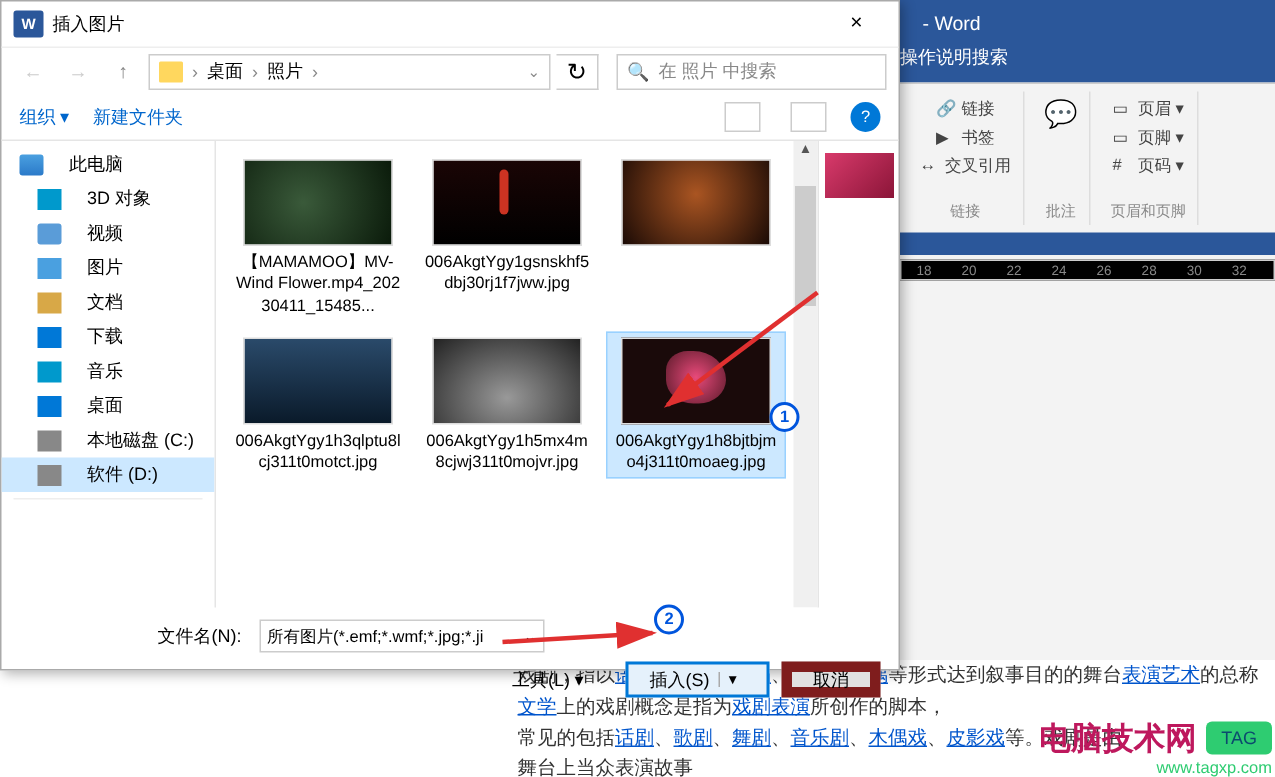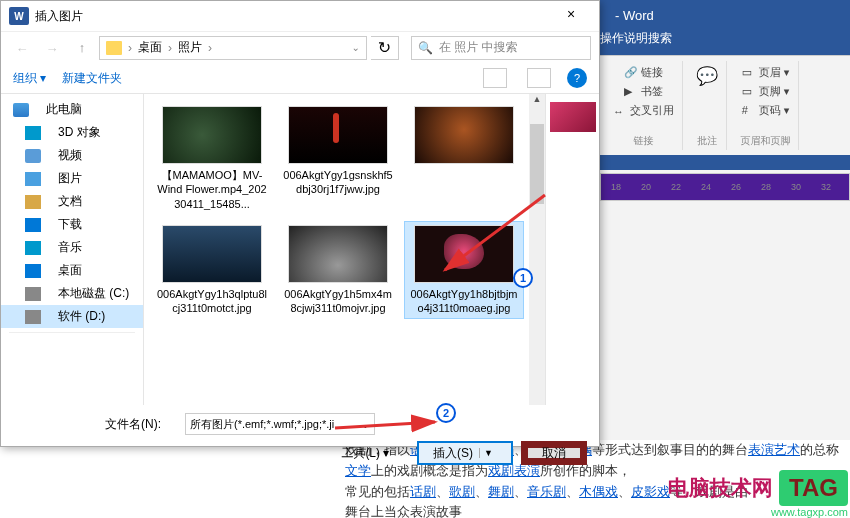--- a/index.html
+++ b/index.html
@@ -8,21 +8,21 @@
     
     .word-bg { position: absolute; top: 0; left: 0; right: 0; height: 170px; background: #2b579a; }
     .word-title { position: absolute; top: 8px; left: 615px; color: #fff; font-size: 13px; }
     .word-search { position: absolute; top: 30px; left: 600px; color: #fff; font-size: 12px; }
     .ribbon-area { position: absolute; top: 55px; left: 600px; right: 0; height: 100px; background: #f3f3f3; border-top: 1px solid #ccc; display: flex; gap: 5px; padding: 5px; }
     .ribbon-group { display: flex; flex-direction: column; align-items: center; font-size: 11px; color: #666; border-right: 1px solid #ddd; padding: 2px 8px; }
     .ribbon-btn { display: flex; align-items: center; gap: 3px; font-size: 11px; color: #444; padding: 2px 0; }
     .ribbon-icon { width: 14px; height: 14px; display: inline-block; }
     .ribbon-label { color: #888; font-size: 10px; margin-top: auto; }
     
-    .ruler { position: absolute; top: 173px; left: 600px; right: 0; height: 28px; background: #4c1d95; border: 1px solid #ccc; font-size: 9px; color: #888; display: flex; align-items: center; }
+    .ruler { position: absolute; top: 173px; left: 600px; right: 0; height: 14px; background: #000000; border: 1px solid #ccc; font-size: 9px; color: #888; display: flex; align-items: center; }
     .ruler span { margin: 0 10px; }
     
     
     .doc-area { position: absolute; top: 440px; left: 0; right: 0; height: 80px; background: #fff; }
     .doc-text { position: absolute; left: 345px; top: 0; font-size: 13px; line-height: 1.6; color: #333; }
     .doc-text a { color: #0055cc; text-decoration: underline; }
     .doc-ruler-left { position: absolute; left: 0; top: 440px; width: 22px; height: 80px; background: #e8e8e8; border-right: 1px solid #ccc; }
     
     
     .dialog { position: absolute; top: 0; left: 0; width: 600px; height: 447px; background: #fff; border: 1px solid #aaa; box-shadow: 2px 2px 8px rgba(0,0,0,0.3); }
@@ -70,36 +70,36 @@
     
     .file-item { width: 120px; text-align: center; font-size: 11px; padding: 4px; cursor: pointer; }
     .file-item.selected { background: #cce8ff; border: 1px solid #99d1ff; padding: 3px; }
     .thumb { width: 100px; height: 58px; margin: 0 auto 4px; background: #222; border: 1px solid #ddd; position: relative; }
     .thumb-filename { word-break: break-all; line-height: 1.3; }
     
     .preview-pane { width: 54px; border-left: 1px solid #e5e5e5; padding: 8px 4px; }
     .preview-img { width: 46px; height: 30px; background: linear-gradient(135deg,#d83a6b,#8b1538); }
     
     .dlg-footer { padding: 8px 12px; }
-    .footer-row { display: flex; align-items: center; gap: 24px; font-size: 12px; margin-bottom: 6px; }
+    .footer-row { display: flex; align-items: center; gap: 12px; font-size: 12px; margin-bottom: 6px; }
     .footer-label { text-align: right; width: 148px; }
     .fn-input { flex: 1; height: 22px; border: 1px solid #ccc; padding: 0 6px; font-size: 12px; }
     .filter-dd { width: 190px; height: 22px; border: 1px solid #ccc; padding: 0 4px; font-size: 11px; display: flex; align-items: center; justify-content: space-between; cursor: pointer; }
     .footer-btns { display: flex; justify-content: flex-end; gap: 8px; align-items: center; }
     .tools-btn { font-size: 12px; display: flex; align-items: center; gap: 3px; cursor: pointer; margin-right: 20px; }
     .btn { height: 24px; padding: 0 14px; border: 7px solid #7f1d1d; background: #e1e1e1; font-size: 12px; cursor: pointer; display: flex; align-items: center; }
     .btn.primary { border: 2px solid #0078d7; background: #e5f1fb; }
     .btn-dd { border-left: 1px solid #aaa; padding: 0 4px; margin-left: 6px; font-size: 9px; }
     
     
     .arrow-svg { position: absolute; pointer-events: none; z-index: 100; }
     .circle-badge { position: absolute; width: 20px; height: 20px; border: 2px solid #0055dd; border-radius: 50%; background: #fff; color: #0055dd; font-weight: bold; font-size: 11px; display: flex; align-items: center; justify-content: center; z-index: 101; }
     .watermark { position: absolute; right: 2px; bottom: 12px; z-index: 200; }
     .wm-text { color: #be185d; font-size: 21px; font-weight: bold; display: inline-block; vertical-align: middle; margin-left: 44px; }
-    .wm-tag { display: inline-block; background: #2ecc71; color: #7f1d1d; font-size: 24px; font-weight: bold; padding: 4px 10px; border-radius: 4px; vertical-align: middle; margin-left: 2px; }
+    .wm-tag { display: inline-block; background: #2ecc71; color: #0c4a6e; font-size: 12px; font-weight: normal; padding: 4px 10px; border-radius: 4px; vertical-align: middle; margin-left: 2px; }
     .wm-url { position: absolute; right: 2px; bottom: 0; color: #2ecc71; font-size: 11px; }
     
     
     .t1 { background: radial-gradient(circle at 40% 50%, #3a5a3a, #0a1a0a); }
     .t2 { background: linear-gradient(#1a0505,#000); }
     .t2::after { content:''; position:absolute; left:45%; top:10%; width:6px; height:30px; background:#cc3322; border-radius:3px; }
     .t3 { background: radial-gradient(circle at 50% 40%, #aa5522, #1a0a05); }
     .t4 { background: linear-gradient(#2a4a6a,#0a1a2a); }
     .t5 { background: radial-gradient(ellipse at 50% 70%, #999, #222); }
     .t6 { background: #1a0a0a; }

